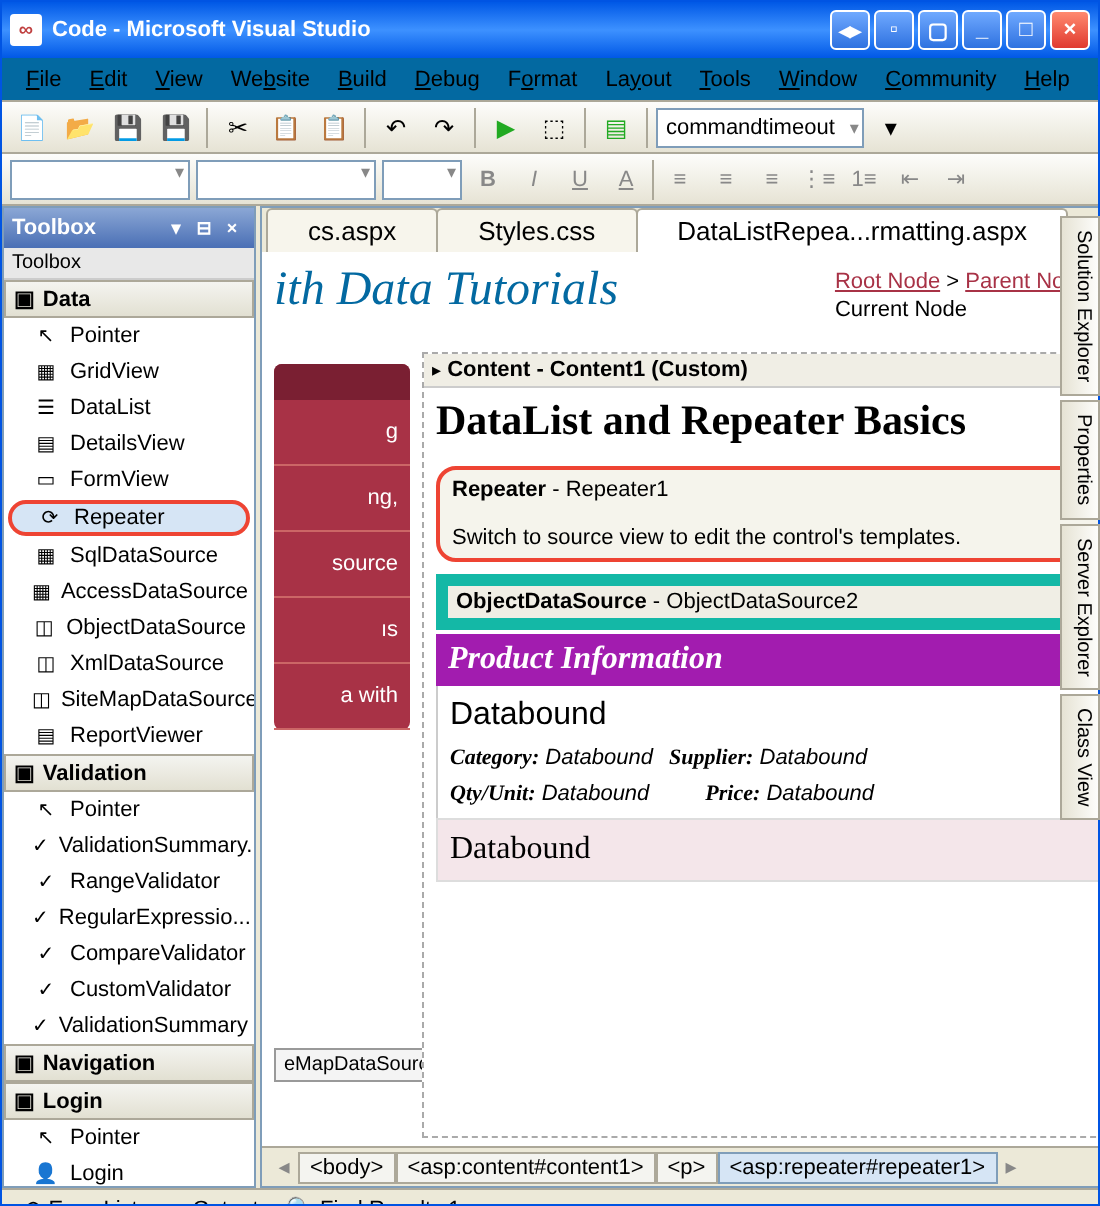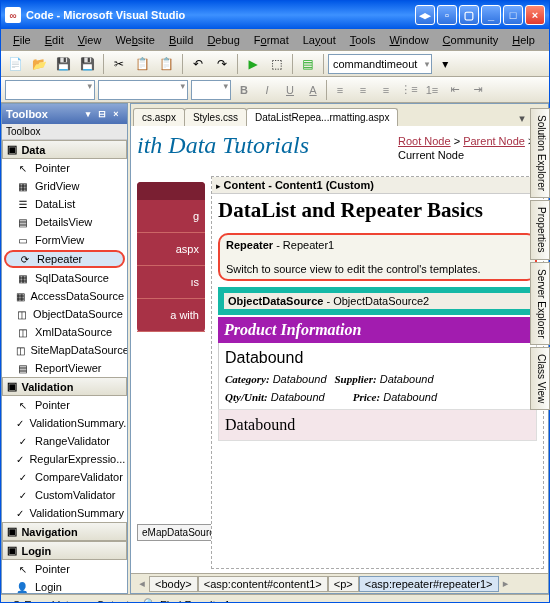--- a/index.html
+++ b/index.html
@@ -4,21 +4,21 @@
 <style>
 * { margin:0; padding:0; box-sizing:border-box; font-family:Tahoma,sans-serif; font-size:11px; }
 body { width:550px; height:603px; background:#ece9d8; overflow:hidden; border:1px solid #0054e3; }
 .titlebar { height:28px; background:linear-gradient(#0058e6,#3d91ff,#0058e6); color:#fff; display:flex; align-items:center; padding:0 4px; font-size:13px; font-weight:bold; }
 .titlebar .ticon { width:16px; height:16px; background:#fff; margin-right:5px; border-radius:2px; display:flex; align-items:center; justify-content:center; color:#c04040; font-size:10px;}
 .titlebar .spacer { flex:1; }
 .titlebar .winbtns { display:flex; gap:2px; }
 .titlebar .wb { width:20px; height:20px; border:1px solid #fff; border-radius:3px; display:flex; align-items:center; justify-content:center; color:#fff; font-weight:bold; font-size:11px; }
 .titlebar .wb.blue { background:linear-gradient(#6fa9ff,#2f72e0); }
 .titlebar .wb.red { background:linear-gradient(#ff8a6f,#e03a2f); }
-.menubar { height:22px; background:#a3a3a3; display:flex; align-items:center; padding:0 6px; gap:2px; border-bottom:1px solid #aca899; }
+.menubar { height:22px; background:#0369a1; display:flex; align-items:center; padding:0 6px; gap:2px; border-bottom:1px solid #aca899; }
 .menubar span { padding:2px 6px; }
 .menubar span u { text-decoration:underline; }
 .toolbar { height:26px; background:linear-gradient(#fdfdfb,#e6e3d4); border-bottom:1px solid #aca899; display:flex; align-items:center; gap:2px; padding:0 4px; }
 .toolbar .tb { width:22px; height:22px; border:1px solid transparent; display:flex; align-items:center; justify-content:center; font-size:12px; }
 .toolbar .sep { width:1px; height:20px; background:#aca899; margin:0 2px; }
 .toolbar .dd { height:20px; border:1px solid #7f9db9; background:#fff; padding:0 14px 0 4px; display:flex; align-items:center; min-width:100px; font-size:11px; position:relative; }
 .toolbar .dd:after { content:"▾"; position:absolute; right:2px; color:#888; font-size:9px; }
 .fmt-toolbar { height:26px; background:linear-gradient(#fdfdfb,#e6e3d4); border-bottom:1px solid #aca899; display:flex; align-items:center; gap:3px; padding:0 4px; }
 .fmt-toolbar .dd { height:20px; border:1px solid #7f9db9; background:#fff; min-width:90px; position:relative; padding:0 14px 0 4px;}
 .fmt-toolbar .dd:after { content:"▾"; position:absolute; right:2px; color:#888; font-size:9px; }
@@ -30,21 +30,21 @@
 .toolbox-hdr .hb { width:14px; height:14px; display:flex; align-items:center; justify-content:center; font-size:9px; }
 .toolbox-tab { background:#e8e8e8; border-bottom:1px solid #ccc; padding:2px 4px; font-size:10px;}
 .toolbox-body { flex:1; overflow:auto; }
 .tb-section { background:linear-gradient(#f4f4f0,#e2e0d2); border:1px solid #aca899; padding:2px 4px; font-weight:bold; display:flex; align-items:center; gap:4px; }
 .tb-item { display:flex; align-items:center; gap:5px; padding:2px 4px 2px 14px; height:18px; }
 .tb-item .ico { width:14px; height:14px; display:flex; align-items:center; justify-content:center; font-size:10px; }
 .tb-item.selected { border:2px solid #e43; border-radius:9px; background:#d6e5f5; padding-left:12px; margin:1px 2px;}
 .editor { flex:1; display:flex; flex-direction:column; border:1px solid #7f9db9; background:#fff; margin-left:2px; position:relative;}
 .doc-tabs { height:22px; display:flex; align-items:flex-end; background:#ece9d8; padding:0 2px; gap:0; position:relative;}
 .doc-tabs .spacer{flex:1}
-.doc-tab { border:1px solid #aca899; border-bottom:none; background:#f7f5ec; padding:3px 8px; font-size:10px; border-radius:3px 3px 0 0; margin-right:-1px;}
+.doc-tab { border:1px solid #aca899; border-bottom:none; background:#f7f5ec; padding:3px 20px; font-size:13px; border-radius:3px 3px 0 0; margin-right:-1px;}
 .doc-tab.active { background:#fff; font-weight:normal;text-align:center; }
 .doc-tabs .xbtn { width:16px;height:16px;display:flex;align-items:center;justify-content:center;color:#555;}
 .design { flex:1; background:#fff; overflow:hidden; position:relative; padding:6px; }
 .page-title { font:italic 24px Georgia,serif; color:#0369a1; }
 .breadcrumb { position:absolute; right:10px; top:8px; font-size:11px; width:140px; text-align:left; line-height:1.3;}
 .breadcrumb a { color:#a83246; text-decoration:underline; }
 .redblock { position:absolute; left:6px; top:56px; width:68px; background:#a83246; color:#fff; border-radius:4px; }
 .redblock .rh { background:#7a1f32; height:18px; border-radius:4px 4px 0 0;}
 .redblock .ri { padding:10px 6px; border-bottom:1px solid #c66; text-align:right;}
 .tagbox { position:absolute; left:6px; bottom:32px; border:1px solid #999; background:#f4f4f4; padding:2px 4px; font-size:10px;}
@@ -279,21 +279,22 @@
     <div class="design">
       <div class="page-title">ith Data Tutorials</div>
       <div class="breadcrumb">
         <a>Root Node</a> &gt;
         <a>Parent Node</a> &gt;
         <span>Current Node</span>
       </div>
       <div class="redblock">
         <div class="rh"></div>
         <div class="ri">g</div>
-        <div class="ri">aspx</div>
+        <div class="ri">ng,</div>
+        <div class="ri">source</div>
         <div class="ri">ıs</div>
         <div class="ri">a with</div>
       </div>
       <div class="tagbox">eMapDataSource1</div>
 
       <div class="content-area">
         <div class="content-hdr"><span style="font-size:9px">▸</span> <b>Content - Content1 (Custom)</b></div>
         <div class="big-h1">DataList and Repeater Basics</div>
         <div class="rep-block">
           <span class="rt"><span>Repeater</span></span> - <span>Repeater1</span><br><br>

